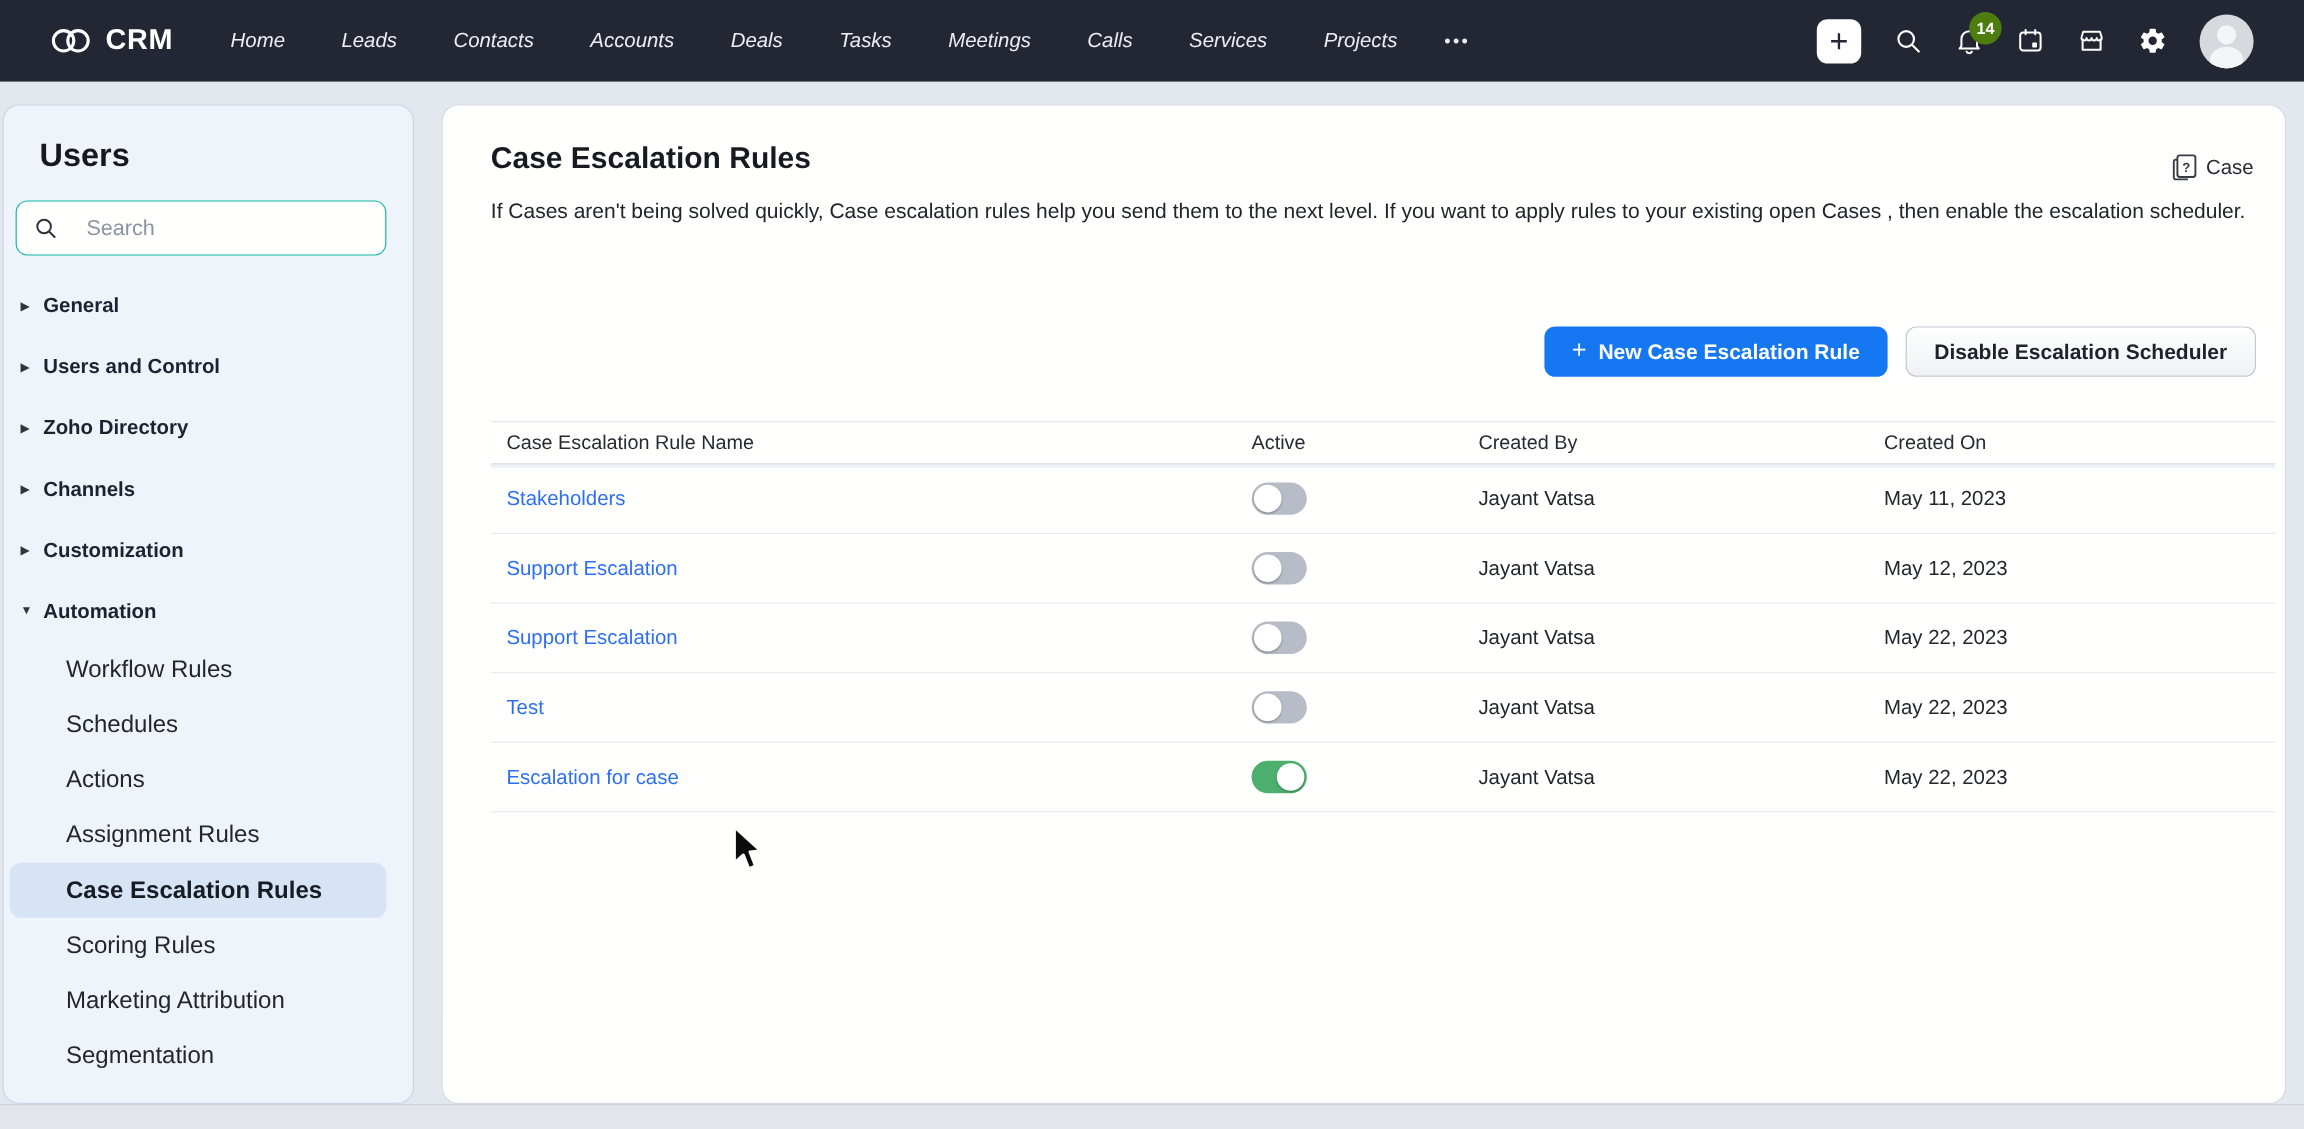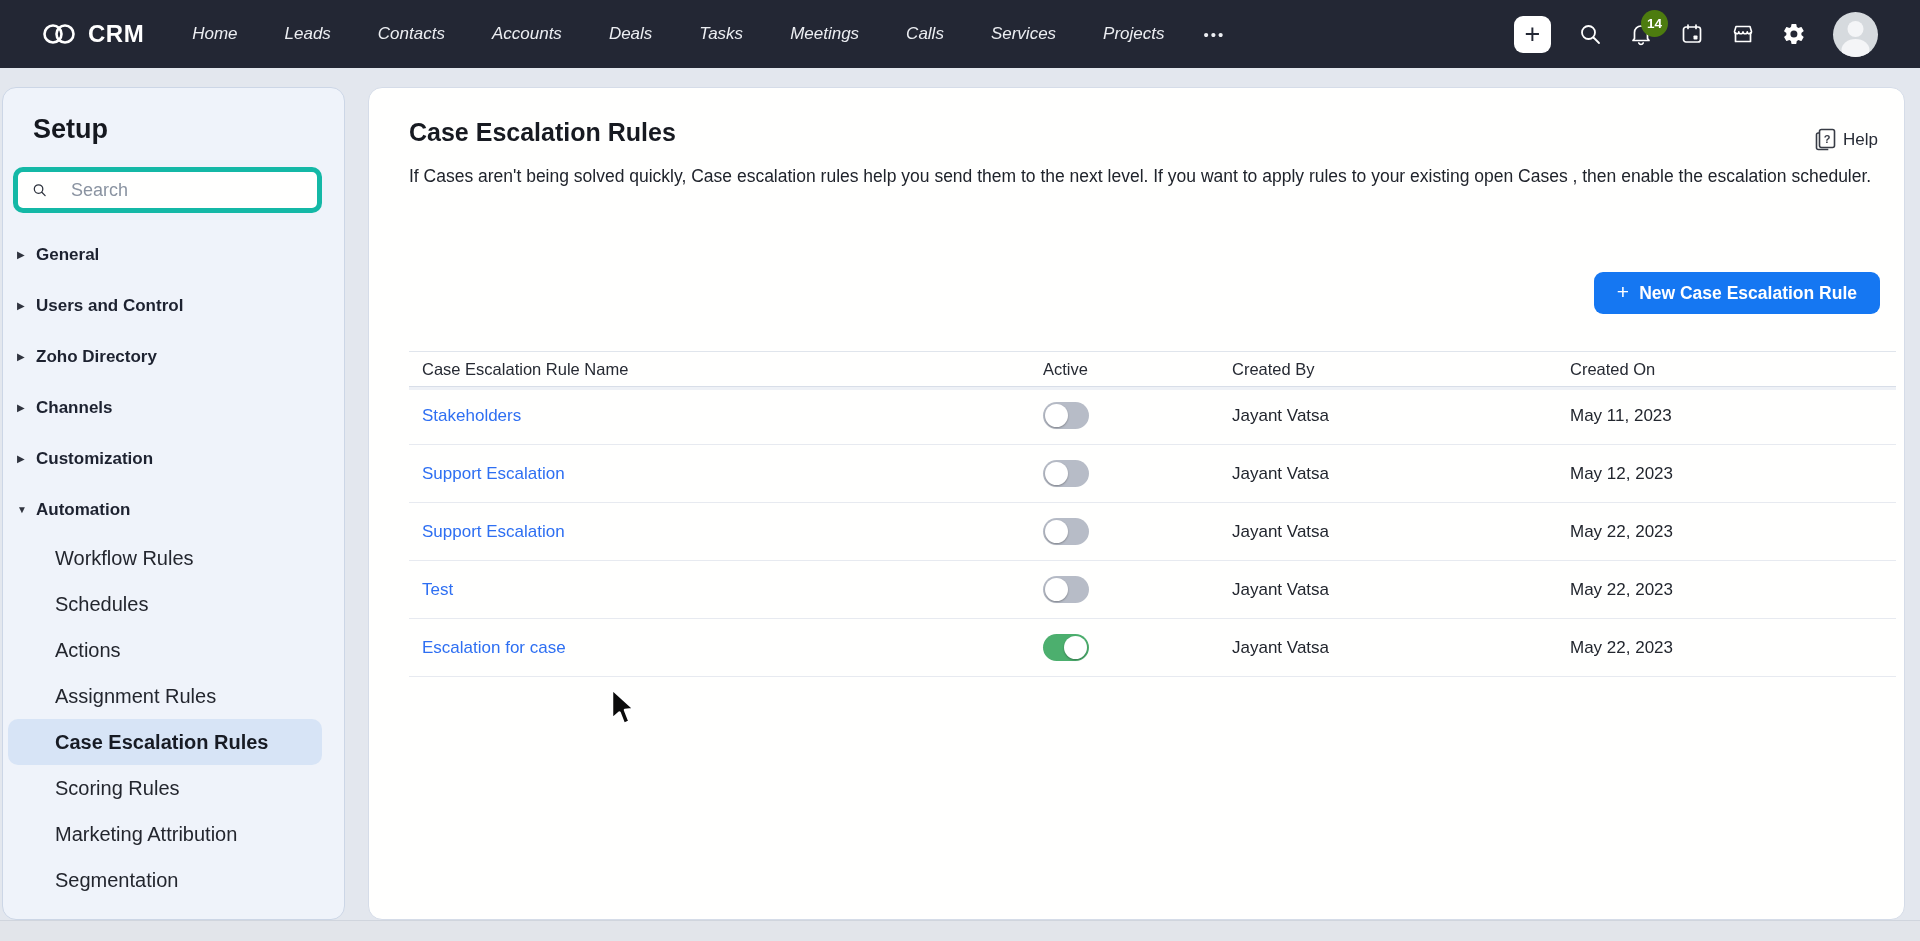--- a/index.html
+++ b/index.html
@@ -40,21 +40,21 @@
   }
 
   
   .sidebar {
     position:absolute; left:2px; top:87px; width:343px; height:833px;
     background:#eff3fa; border:1px solid #ccd6e6; border-radius:14px;
   }
   .setup-title { font-size:27px; font-weight:700; color:#15181f; margin:26px 0 0 30px; }
   .search-box {
     margin:22px 22px 0 10px; height:46px; background:#fffffe;
-    border:5px solid #14b8a6; border-radius:10px;
+    border:1px solid #14b8a6; border-radius:10px;
     display:flex; align-items:center; padding:0 14px; gap:24px;
   }
   .search-box input {
     border:none; outline:none; background:transparent; flex:1;
     font-family:"Liberation Sans", sans-serif; font-size:18px; color:#3a3f4a;
   }
   .search-box input::placeholder { color:#8a93a1; }
   .tree { margin-top:16px; }
   .tree-section { height:51px; display:flex; align-items:center; padding-left:14px; cursor:pointer; }
   .caret { font-size:10px; color:#30343f; width:12px; margin-right:7px; }
@@ -183,21 +183,21 @@
     <div class="avatar">
       <svg width="45" height="45" viewBox="0 0 45 45">
         <circle cx="22.5" cy="17" r="8" fill="#f4f5f7"></circle>
         <ellipse cx="22.5" cy="38" rx="14" ry="11" fill="#f4f5f7"></ellipse>
       </svg>
     </div>
   </div>
 </header>
 
 <aside class="sidebar">
-  <h1 class="setup-title">Setup</h1>
+  <h1 class="setup-title">Users</h1>
   <div class="search-box">
     <svg width="20" height="20" viewBox="0 0 24 24">
       <circle cx="10.5" cy="10.5" r="6.8" fill="none" stroke="#2c313c" stroke-width="2"></circle>
       <line x1="15.7" y1="15.7" x2="21" y2="21" stroke="#2c313c" stroke-width="2" stroke-linecap="round"></line>
     </svg>
     <input type="text" placeholder="Search" style="">
   </div>
   <div class="tree">
       <div class="tree-section">
         <span class="caret">▶</span>
@@ -236,30 +236,31 @@
 
 <main class="main-card">
   <h2 class="page-title">Case Escalation Rules</h2>
 
   <div class="help-link">
     <svg width="21" height="23" viewBox="0 0 21 23">
       <rect x="4.5" y="1.5" width="15" height="18" rx="2" fill="none" stroke="#383c46" stroke-width="1.6"></rect>
       <path d="M4.5 5H3.2A1.7 1.7 0 0 0 1.5 6.7v13.1a1.7 1.7 0 0 0 1.7 1.7h10.1" fill="none" stroke="#383c46" stroke-width="1.6"></path>
       <text x="12" y="15" text-anchor="middle" font-size="11" font-weight="bold" fill="#383c46" font-family="Liberation Sans, sans-serif">?</text>
     </svg>
-    <span>Help</span>
+    <span>Case</span>
   </div>
 
   <p class="page-desc">If Cases aren't being solved quickly, Case escalation rules help you send them to the next level. If you want to apply rules to your existing open Cases , then enable the escalation scheduler.</p>
 
   <div class="btn-row">
     <button class="btn-primary">
       <span class="plus-glyph">+</span>
       <span>New Case Escalation Rule</span>
     </button>
+    <button class="btn-secondary">Disable Escalation Scheduler</button>
   </div>
 
   <div class="table">
     <div class="thead">
         <div class="hcell col1">Case Escalation Rule Name</div>
         <div class="hcell col2">Active</div>
         <div class="hcell col3">Created By</div>
         <div class="hcell col4">Created On</div>
       </div>
     <div class="tbody">

